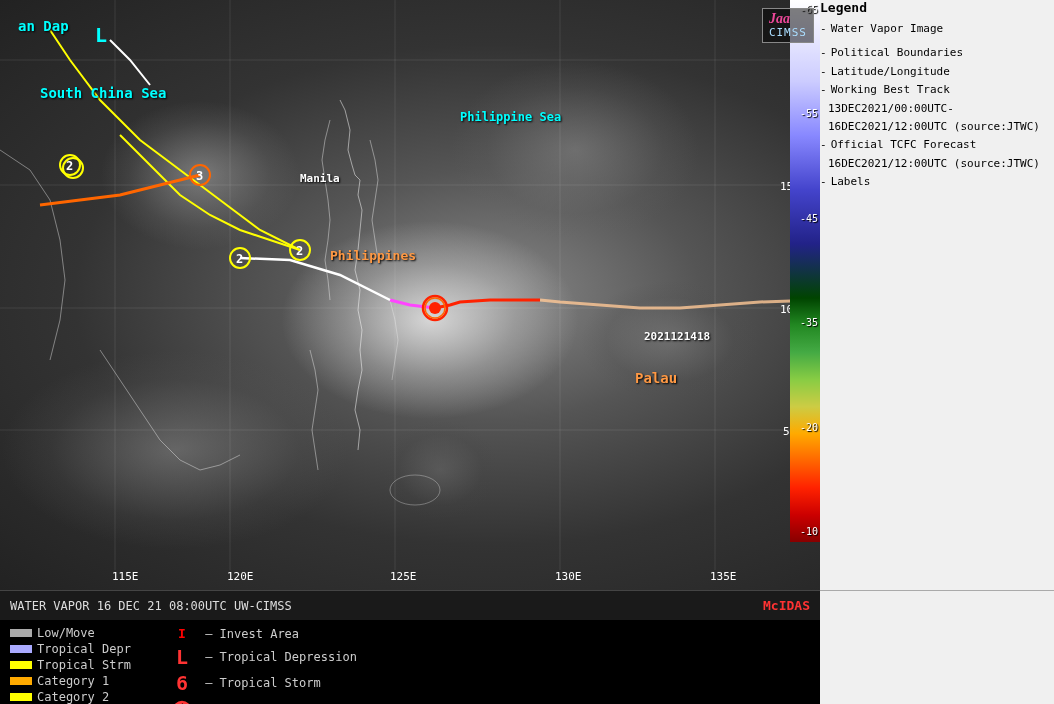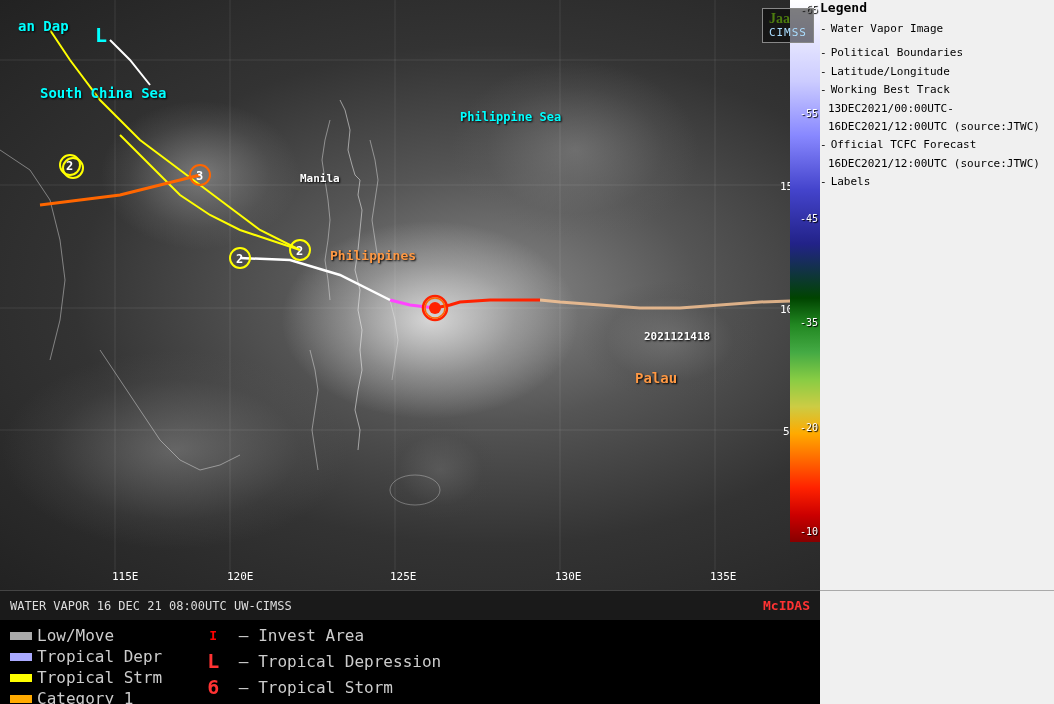--- a/index.html
+++ b/index.html
@@ -131,21 +131,21 @@
     }
     
     .bl-swatch {
       width: 22px;
       height: 8px;
       flex-shrink: 0;
     }
     
     .bl-text {
       color: #ccc;
-      font-size: 16px;
+      font-size: 12px;
       white-space: nowrap;
     }
     
     #right-bottom {
       position: absolute;
       right: 0; top: 590px;
       width: 234px; height: 114px;
       background: #f0f0f0;
       border-top: 1px solid #aaa;
     }
@@ -193,22 +193,23 @@
     #cimss-logo {
       position: absolute;
       right: 240px;
       top: 8px;
       background: rgba(0,0,0,0.5);
       padding: 3px 6px;
       border: 1px solid #888;
     }
     
     .logo-top {
-      color: #4d7c0f;
+      color: #ec4899;
       font-size: 14px;
+      font-style: italic;
       font-weight: bold;
       line-height: 1;
       font-family: serif;
     }
     
     .logo-bottom {
       color: #aaddff;
       font-size: 11px;
       letter-spacing: 1px;
     }

